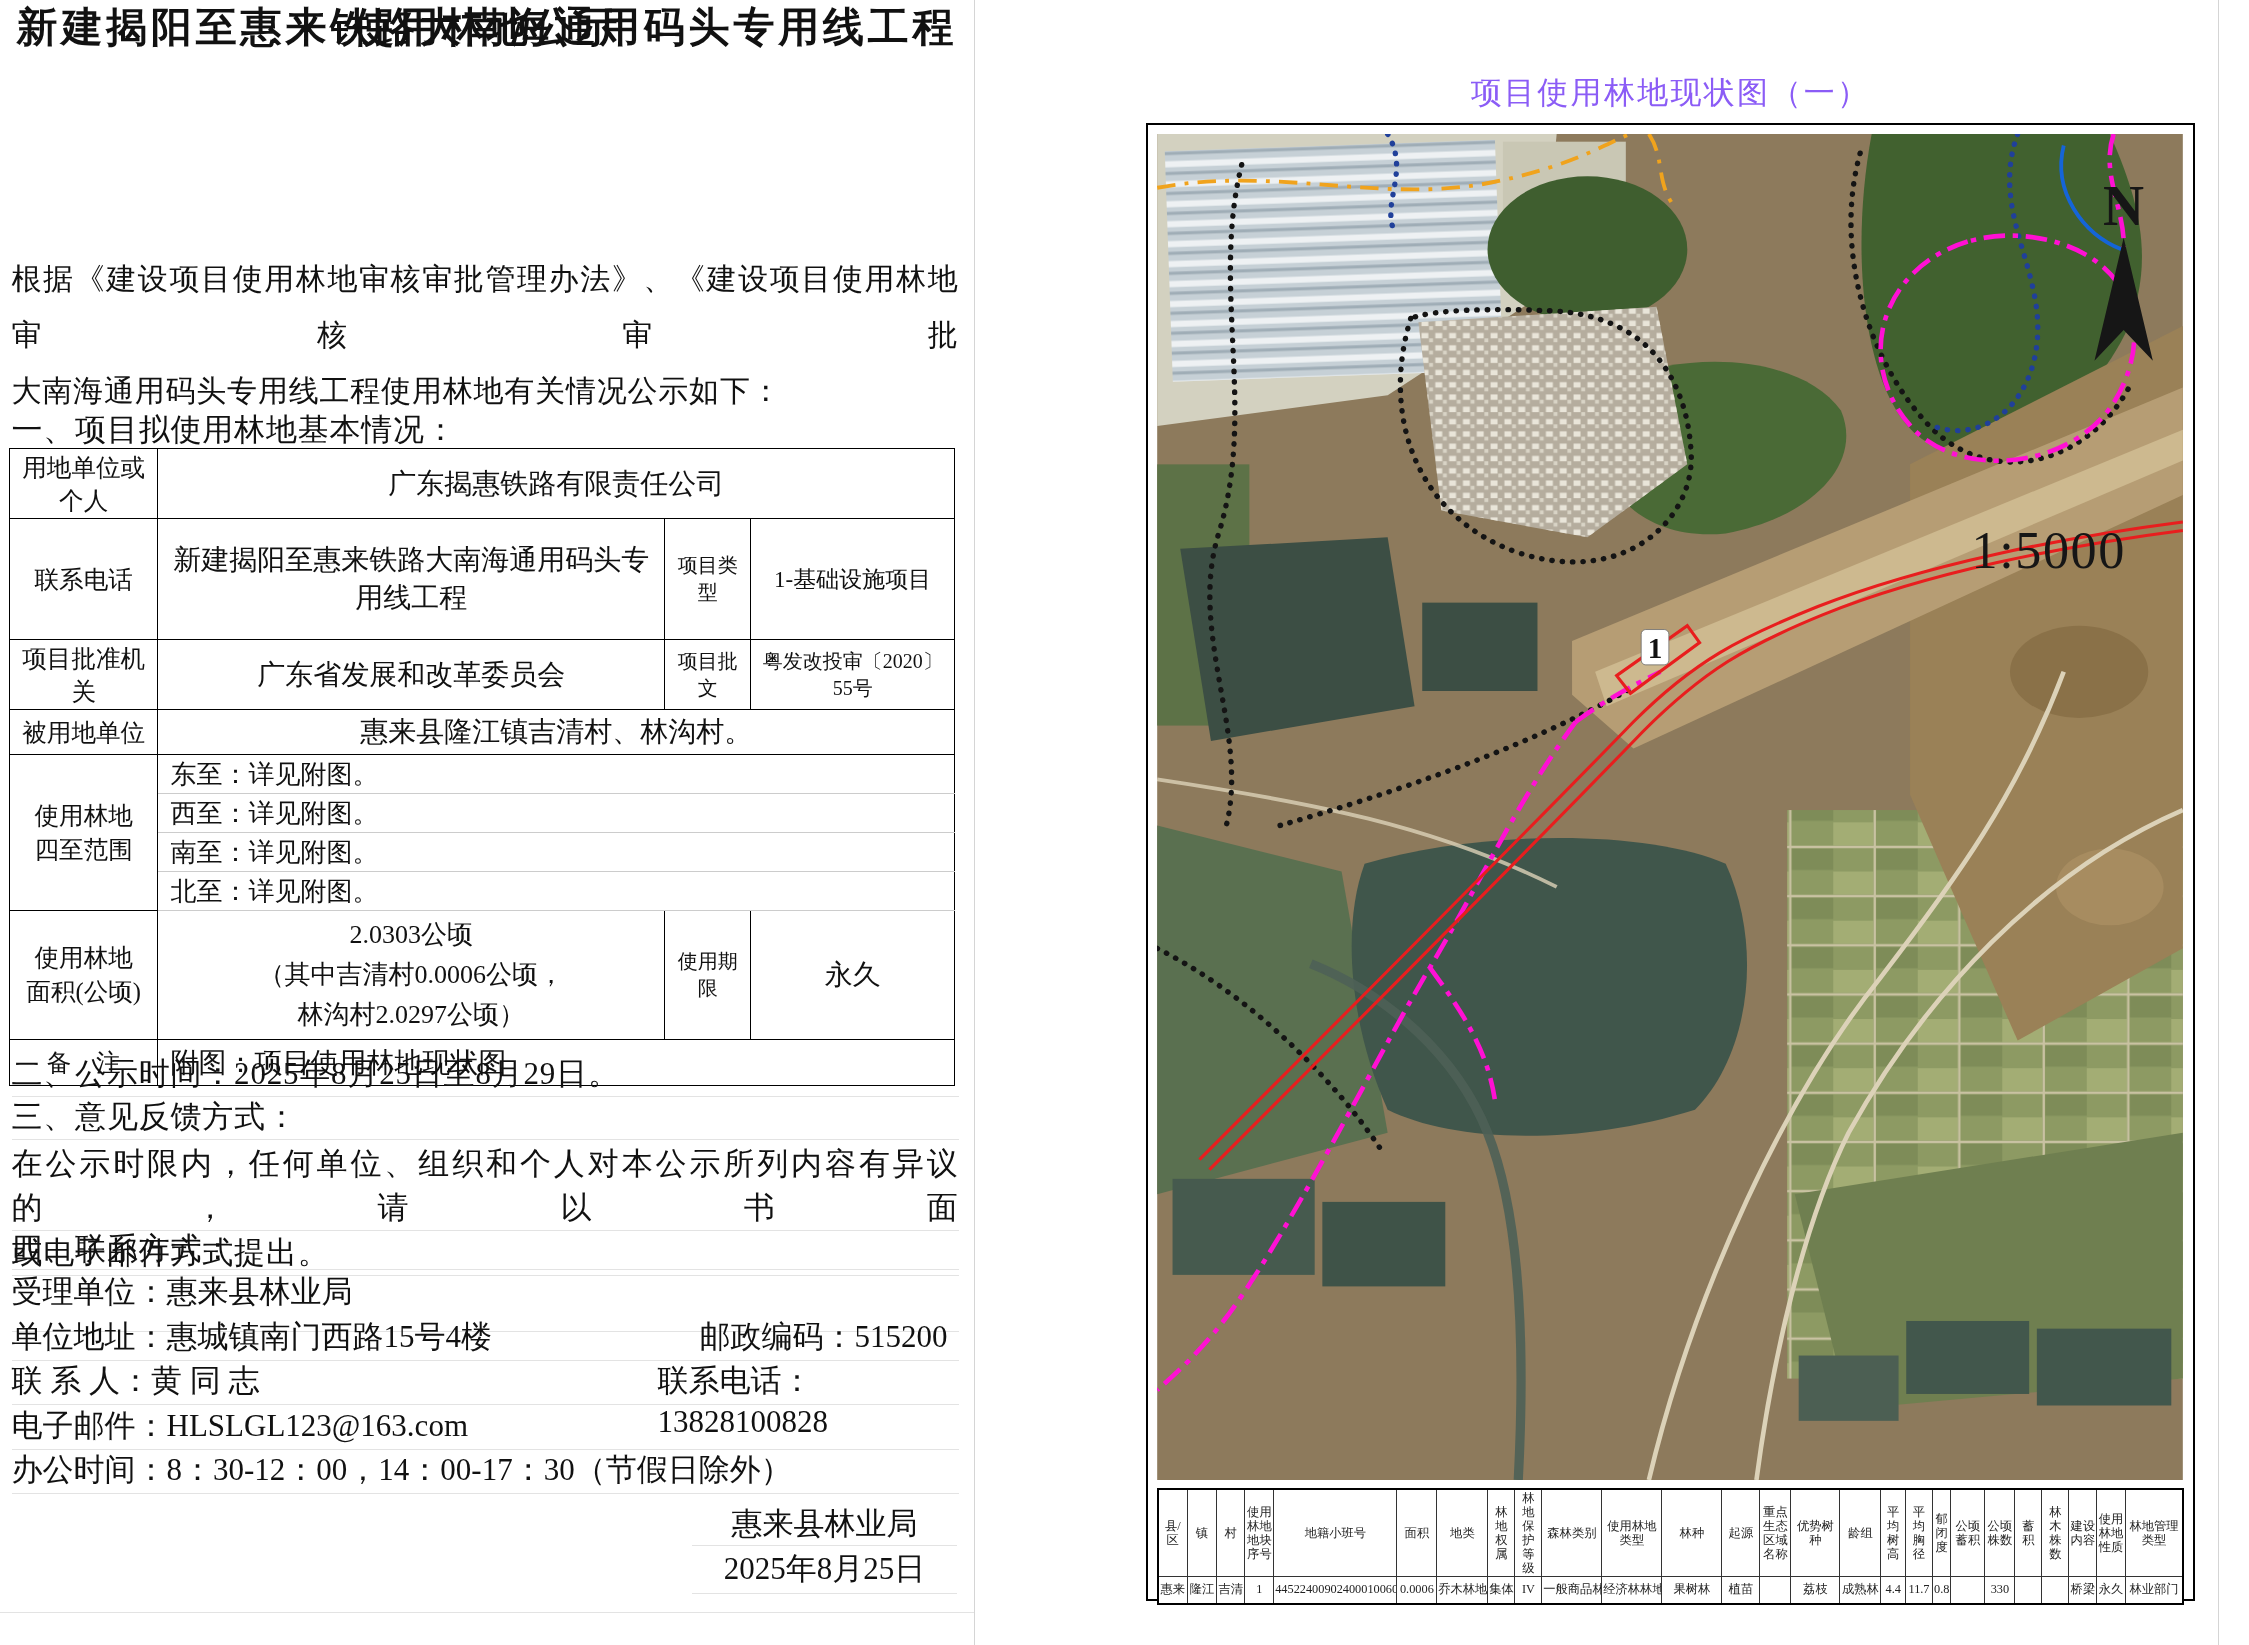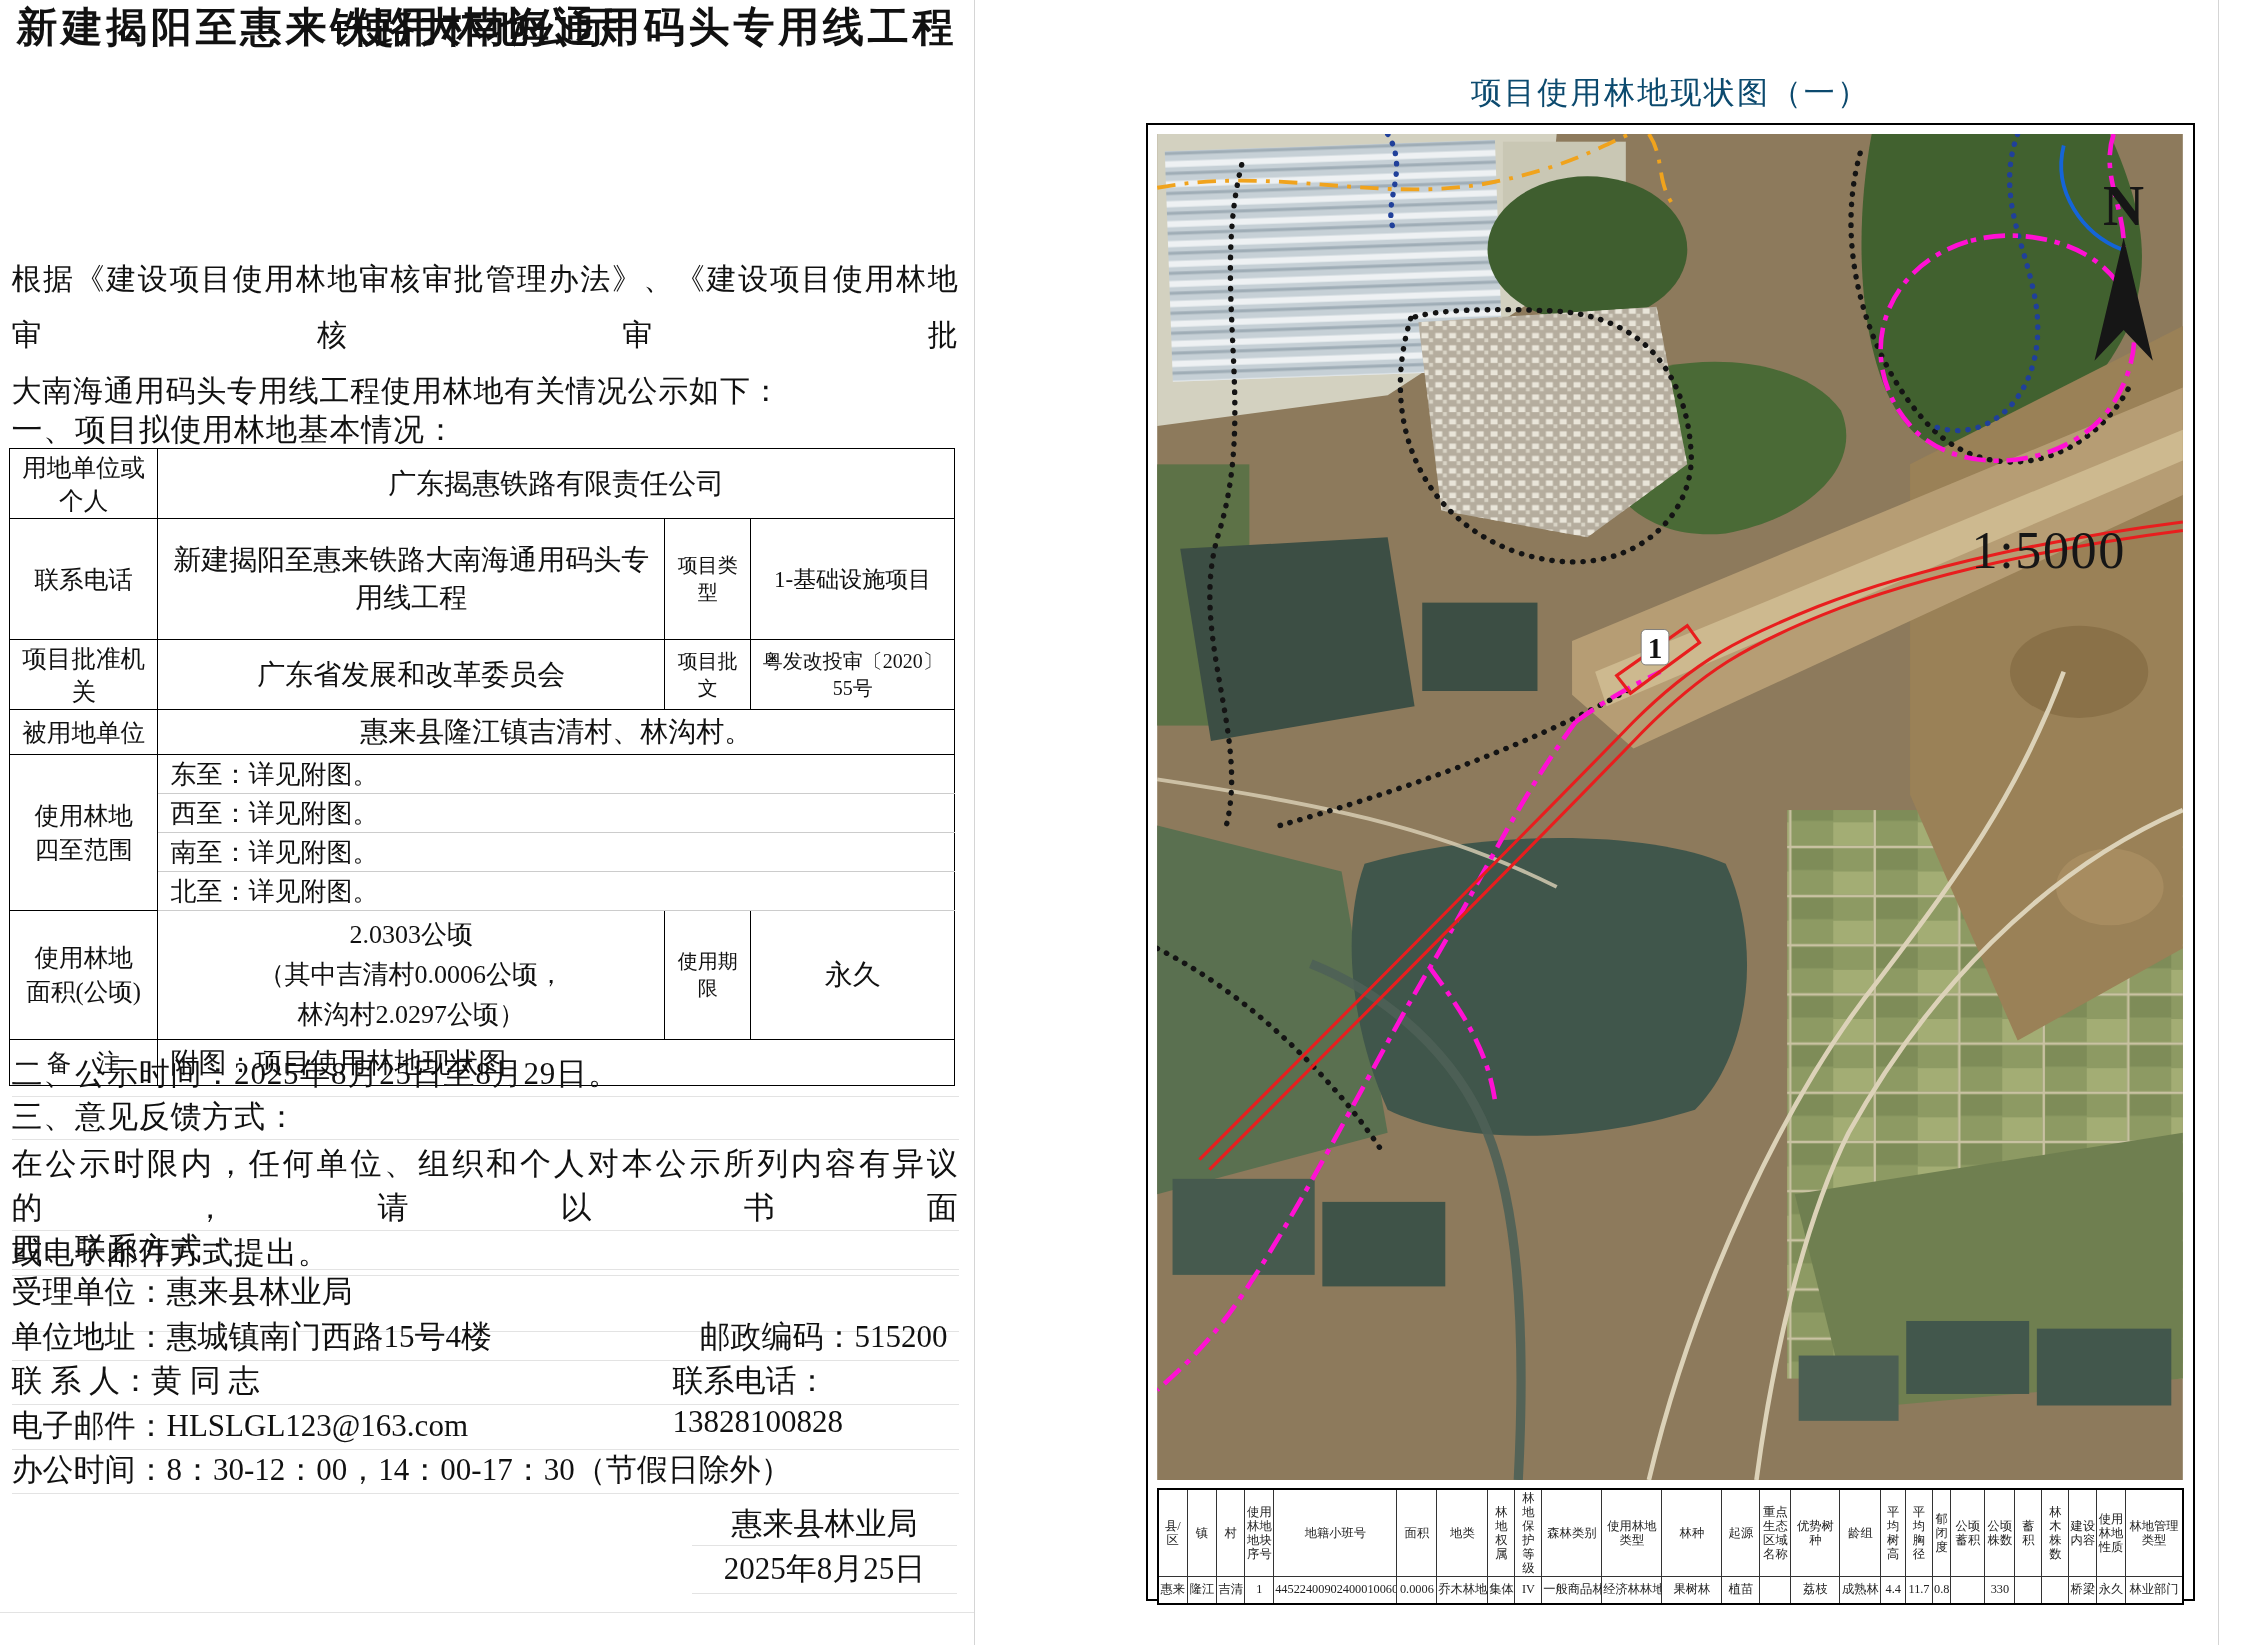--- a/index.html
+++ b/index.html
@@ -25,21 +25,21 @@
   table.main .twoLine{font-size:24.6px;line-height:34px;}
   table.main .areaLines{font-size:26px;line-height:40px;}
 
   .contact-row{left:11.5px;width:947px;font-size:31px;line-height:41px;}
   .contact-right{position:absolute;left:688px;top:0;}
   .signature{width:265px;text-align:center;font-size:31px;}
 
   .vdivider{width:0.8px;background:#d5d5d5;top:0;height:1646px;}
 
   
-  .map-title{left:1146px;top:72px;width:1049px;text-align:center;font-size:31px;letter-spacing:2.3px;color:#0c4a6e;}
+  .map-title{left:1146px;top:72px;width:1049px;text-align:center;font-size:31px;letter-spacing:2.3px;color:#8b5cf6;}
   .map-frame{left:1146px;top:123px;width:1049px;height:1478px;border:2.3px solid #000;background:#fff;}
   .map-img{position:absolute;left:8.5px;top:9.2px;width:1026px;height:1346px;overflow:hidden;}
 
   .legend{position:absolute;left:8.5px;top:1177px;width:274px;height:177px;background:#fff;border:1.5px solid #111;
           padding:4.6px 9.2px 3.1px 9.2px;box-sizing:border-box;}
   .legend-title{text-align:center;font-size:25px;letter-spacing:10.8px;margin-bottom:3.1px;color:#222;}
   .legend-grid{display:grid;grid-template-columns:74px 91px 74px auto;grid-auto-rows:33px;align-items:center;column-gap:3.1px;}
   .legend-label{font-size:21.5px;color:#333;white-space:nowrap;}
   .sw{width:68px;}
   .sw-plot{height:28px;border:3.1px solid #f00;background:#fff;box-sizing:border-box;}
@@ -144,21 +144,21 @@
   </div>
   <div class="abs sec ruled" style="top:1229px;height:41px">四、联系方式：</div>
 
   <div class="abs contact-row ruled" style="top:1271px;height:61px">受理单位：惠来县林业局</div>
   <div class="abs contact-row ruled" style="top:1316px;height:45px">
     <span>单位地址：惠城镇南门西路15号4楼</span>
     <span class="contact-right">邮政编码：515200</span>
   </div>
   <div class="abs contact-row ruled" style="top:1360px;height:45px">
     <span>联 系 人：黄 同 志</span>
-    <span class="contact-right" style="left:661px">联系电话：13828100828</span>
+    <span class="contact-right" style="left:646px">联系电话：13828100828</span>
   </div>
   <div class="abs contact-row ruled" style="top:1405px;height:45px">电子邮件：HLSLGL123@163.com</div>
   <div class="abs contact-row ruled" style="top:1449px;height:45px">办公时间：8：30-12：00，14：00-17：30（节假日除外）</div>
 
   <div class="abs signature ruled" style="left:692px;top:1503px;height:43px">惠来县林业局</div>
   <div class="abs signature ruled" style="left:692px;top:1548px;height:46px">2025年8月25日</div>
 
   <div class="abs ruled" style="left:0;top:1612px;width:974px;height:0.8px"></div>
   <div class="abs vdivider" style="left:974px;"></div>
   <div class="abs vdivider" style="left:2218px;"></div>

